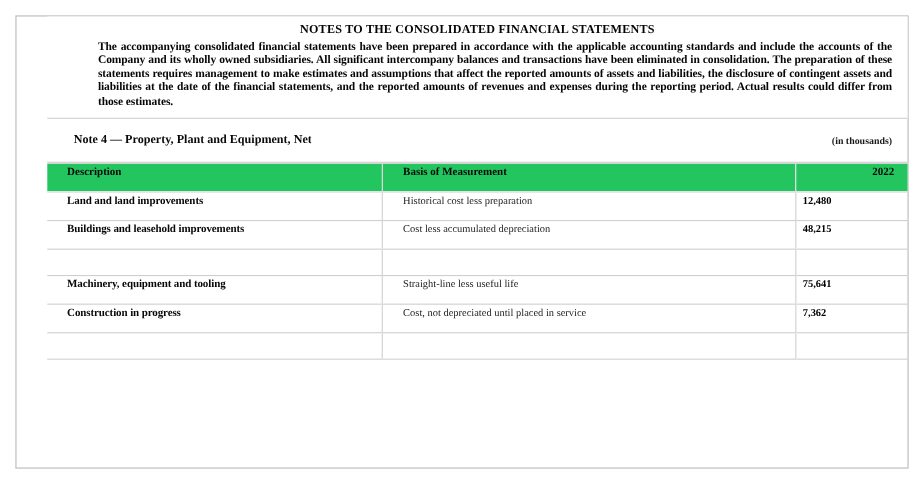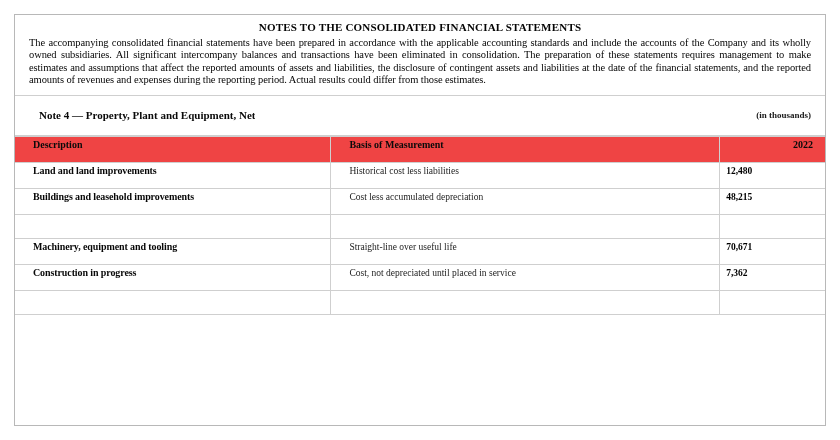--- a/index.html
+++ b/index.html
@@ -23,20 +23,21 @@
   }
   .doc-frame {
     position: absolute;
     left: 14px;
     top: 14px;
     width: 812px;
     height: 412px;
     border: 1px solid #b8b8b8;
     box-sizing: border-box;
     background: #ffffff;
+    padding-left: 28px;
   }
   
   .head-block {
     box-sizing: border-box;
     padding: 6px 14px 8px 14px;
     border-bottom: 1px solid #cfcfcf;
     background: #ffffff;
   }
   .head-title {
     text-align: center;
@@ -47,22 +48,23 @@
     color: #050505;
     margin-bottom: 3px;
     white-space: nowrap;
     overflow: hidden;
   }
   .head-para {
     font-size: 10.5px;
     line-height: 12.4px;
     color: #060606;
     text-align: justify;
-    font-weight: 400;
+    font-weight: 700;
     letter-spacing: -0.1px;
+    margin-left: 32px;
   }
   
   .caption-row {
     box-sizing: border-box;
     display: flex;
     align-items: center;
     justify-content: space-between;
     padding: 4px 10px 4px 24px;
     border-bottom: 1px solid #cfcfcf;
     height: 40px;
@@ -107,21 +109,21 @@
   }
   table.data-table th.sep,
   table.data-table td.sep {
     border-left: 1px solid #cfcfcf;
   }
   table.data-table thead th {
     font-weight: bold;
     font-size: 10px;
     color: #0a0a0a;
     text-align: left;
-    background: #ef4444;
+    background: #22c55e;
     white-space: nowrap;
   }
   table.data-table thead th.num {
     text-align: right;
     padding-right: 12px;
     padding-left: 6px;
   }
   table.data-table td.num {
     padding-right: 12px;
     padding-left: 6px;
@@ -181,21 +183,21 @@
           <th class="sep">Basis of Measurement</th>
           <th class="sep num">2022</th>
         </tr>
       </thead>
       <tbody>
         <tr>
           <td>
               <span class="cell-main">Land and land improvements</span>
             </td>
           <td class="sep">
-              <span class="cell-sub">Historical cost less liabilities</span>
+              <span class="cell-sub">Historical cost less preparation</span>
             </td>
           <td class="sep num">12,480</td>
         </tr>
         <tr>
           <td>
               <span class="cell-main">Buildings and leasehold improvements</span>
             </td>
           <td class="sep">
               <span class="cell-sub">Cost less accumulated depreciation</span>
             </td>
@@ -208,23 +210,23 @@
           <td class="sep">
               <span class="cell-sub"></span>
             </td>
           <td class="sep num"></td>
         </tr>
         <tr>
           <td>
               <span class="cell-main">Machinery, equipment and tooling</span>
             </td>
           <td class="sep">
-              <span class="cell-sub">Straight-line over useful life</span>
-            </td>
-          <td class="sep num">70,671</td>
+              <span class="cell-sub">Straight-line less useful life</span>
+            </td>
+          <td class="sep num">75,641</td>
         </tr>
         <tr>
           <td>
               <span class="cell-main">Construction in progress</span>
             </td>
           <td class="sep">
               <span class="cell-sub">Cost, not depreciated until placed in service</span>
             </td>
           <td class="sep num">7,362</td>
         </tr>

